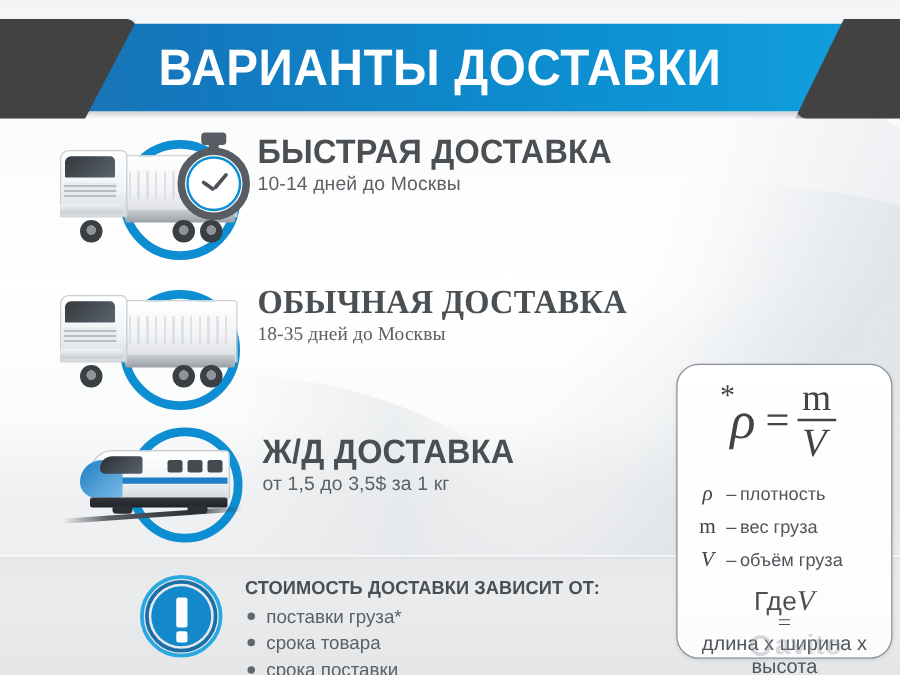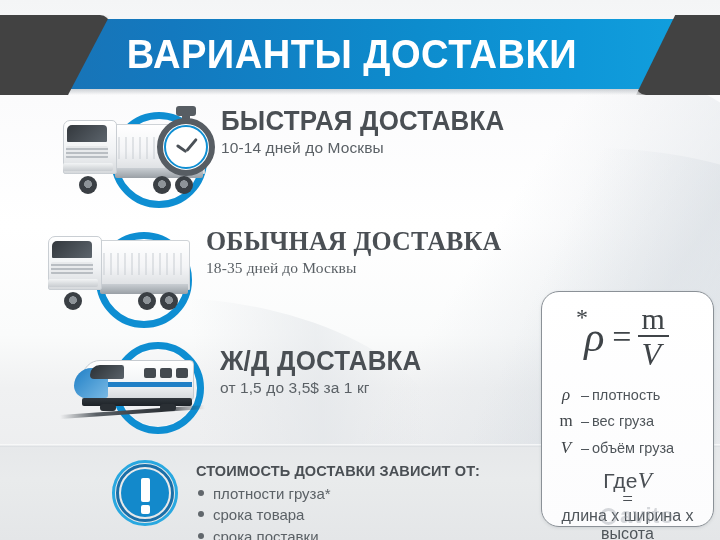--- a/index.html
+++ b/index.html
@@ -42,23 +42,23 @@
     border-radius:10px 0 0 10px;
     clip-path:polygon(28% 0,100% 0,100% 100%,0 100%);
     box-shadow:-2px 3px 5px rgba(60,60,60,.35);}
   .banner-title{position:absolute;left:22px;top:0;width:660px;height:70px;
     display:flex;align-items:center;justify-content:center;
     color:#ffffff;font-weight:bold;font-size:41px;letter-spacing:.5px;
     transform:scaleX(.93);transform-origin:center;white-space:nowrap;}
 
   
   .section{position:absolute;display:flex;align-items:flex-start;}
-  .sec1{left:51px;top:100px;}
+  .sec1{left:36px;top:100px;}
   .sec2{left:36px;top:216px;font-family:Liberation Serif, serif;}
-  .sec3{left:50px;top:334px;}
+  .sec3{left:40px;top:334px;}
 
   .icon-wrap{position:relative;width:170px;height:105px;flex:0 0 170px;}
   .ring{position:absolute;border:7px solid #0e8ed2;border-radius:50%;
     box-shadow:0 0 0 1px rgba(255,255,255,.4) inset;}
   .ring1{left:60px;top:12px;width:82px;height:82px;}
   .ring2{left:60px;top:16px;width:82px;height:82px;}
   .ring3{left:62px;top:8px;width:78px;height:78px;}
 
   
   .truck{position:absolute;left:6px;top:16px;width:150px;height:80px;}
@@ -278,21 +278,21 @@
     <div class="excl-outer"></div>
     <div class="excl-mid"></div>
     <div class="excl-fill"></div>
     <div class="excl-bar"></div>
     <div class="excl-dot"></div>
   </div>
 
   <div class="cost">
     <div class="cost-title">СТОИМОСТЬ ДОСТАВКИ ЗАВИСИТ ОТ:</div>
     <ul class="cost-list">
-      <li>плотности груза*</li>
+      <li>поставки груза*</li>
       <li>срока товара</li>
       <li>срока поставки</li>
     </ul>
   </div>
 
   <div class="card">
     <div class="formula">
       <span class="f-star">*</span>
       <span class="f-rho">ρ</span>
       <span class="f-eq">=</span>

